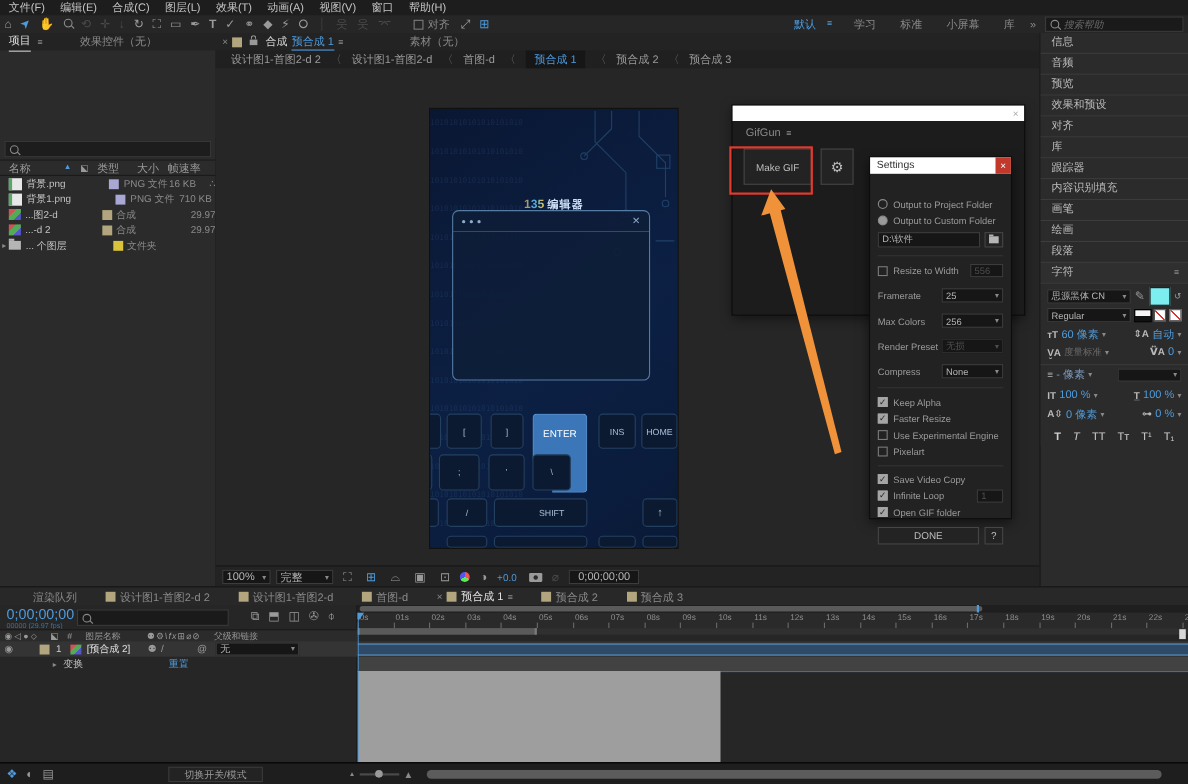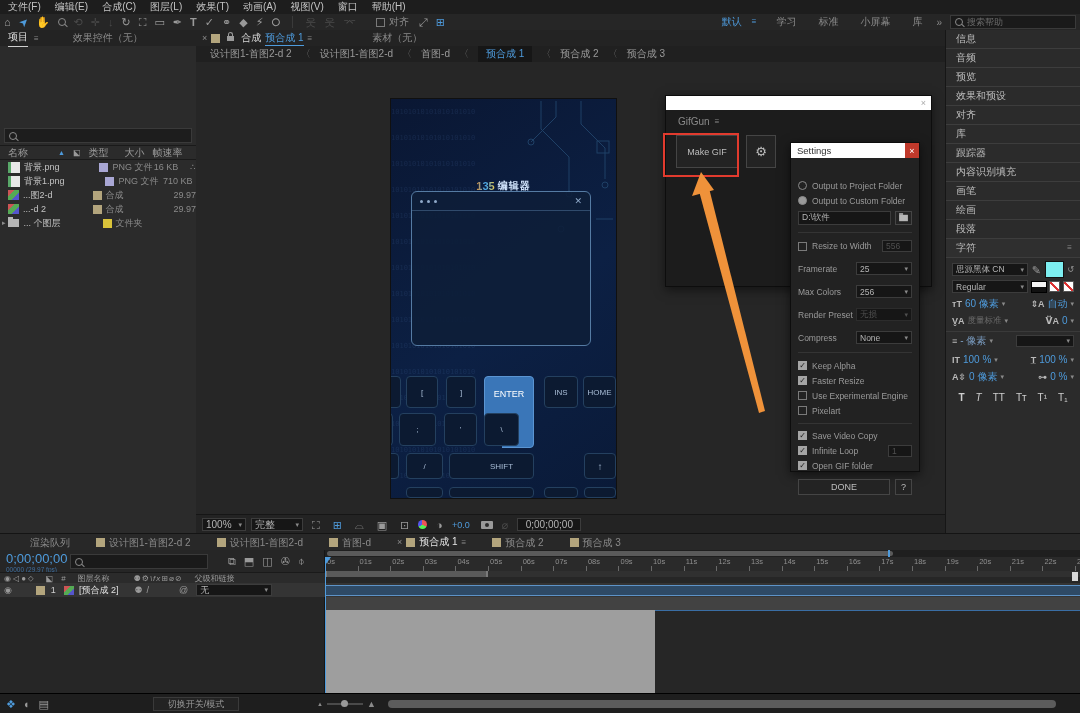--- a/index.html
+++ b/index.html
@@ -93,21 +93,21 @@
       <span class="blue" style="margin-right:6px;">默认</span>
       <span class="ticon on" style="font-size:8px;">≡</span>
       <span class="dim" style="margin:0 22px 0 16px;">学习</span>
       <span class="dim" style="margin-right:22px;">标准</span>
       <span class="dim" style="margin-right:22px;">小屏幕</span>
       <span class="dim" style="margin-right:14px;">库</span>
       <span class="dim" style="margin-right:8px;">»</span>
     </span>
     <span class="flex" style="width:116px;height:12px;background:#1a1a1a;border:1px solid #3a3a3a;padding:0 4px;gap:4px;margin-right:4px;">
       <span class="mag"></span>
-      <span class="dim2" style="font-size:9px;">搜索帮助</span>
+      <span class="dim2" style="font-size:9px;font-style:italic;">搜索帮助</span>
     </span>
   </div>
 
   <div class="abs" style="left:0;top:30px;width:196px;height:503px;background:#2b2b2b;border-right:1px solid #161616;">
     <div class="flex" style="height:16px;background:#232323;padding-left:8px;gap:6px;">
       <span style="color:#e0e0e0;border-bottom:1px solid #cfcfcf;padding-bottom:2px;">项目</span>
       <span class="dim" style="font-size:8px;">≡</span>
       <span class="dim" style="margin-left:28px;">效果控件（无）</span>
     </div>
     <div style="height:80px;background:#2b2b2b;"></div>
@@ -582,20 +582,25 @@
         <span style="margin-left:5px;color:#e0e0e0;">[预合成 2]</span>
         <span class="ticon" style="margin-left:16px;font-size:9px;">⚉</span>
         <span class="ticon" style="margin:0;font-size:9px;">/</span>
         <span class="ticon" style="margin-left:30px;font-size:9px;">@</span>
         <span class="sel" style="width:76px;height:12px;margin-left:4px;">
             <span>无</span>
             <span class="car">▾</span>
           </span>
       </div>
 
+      <div class="abs flex" style="left:0;top:47px;width:325px;height:13px;font-size:9px;">
+        <span class="dim" style="margin-left:48px;font-size:7px;">▸</span>
+        <span style="margin-left:6px;color:#bdbdbd;">变换</span>
+        <span class="blue" style="margin-left:78px;">重置</span>
+      </div>
     </div>
 
     <div class="abs" style="left:325px;top:0;width:755px;height:143px;overflow:hidden;">
 
       <div class="abs" style="left:0;top:0;width:755px;height:7px;background:#1f1f1f;">
         <div class="abs" style="left:2px;top:1px;width:566px;height:5px;background:#5a5a5a;border-radius:3px;"></div>
         <div class="abs" style="left:563px;top:0;width:2px;height:7px;background:#4e9bdc;"></div>
       </div>
 
       <div class="abs flex" style="left:0;top:7px;width:755px;height:14px;background:#2a2a2a;border-bottom:1px solid #1c1c1c;">

